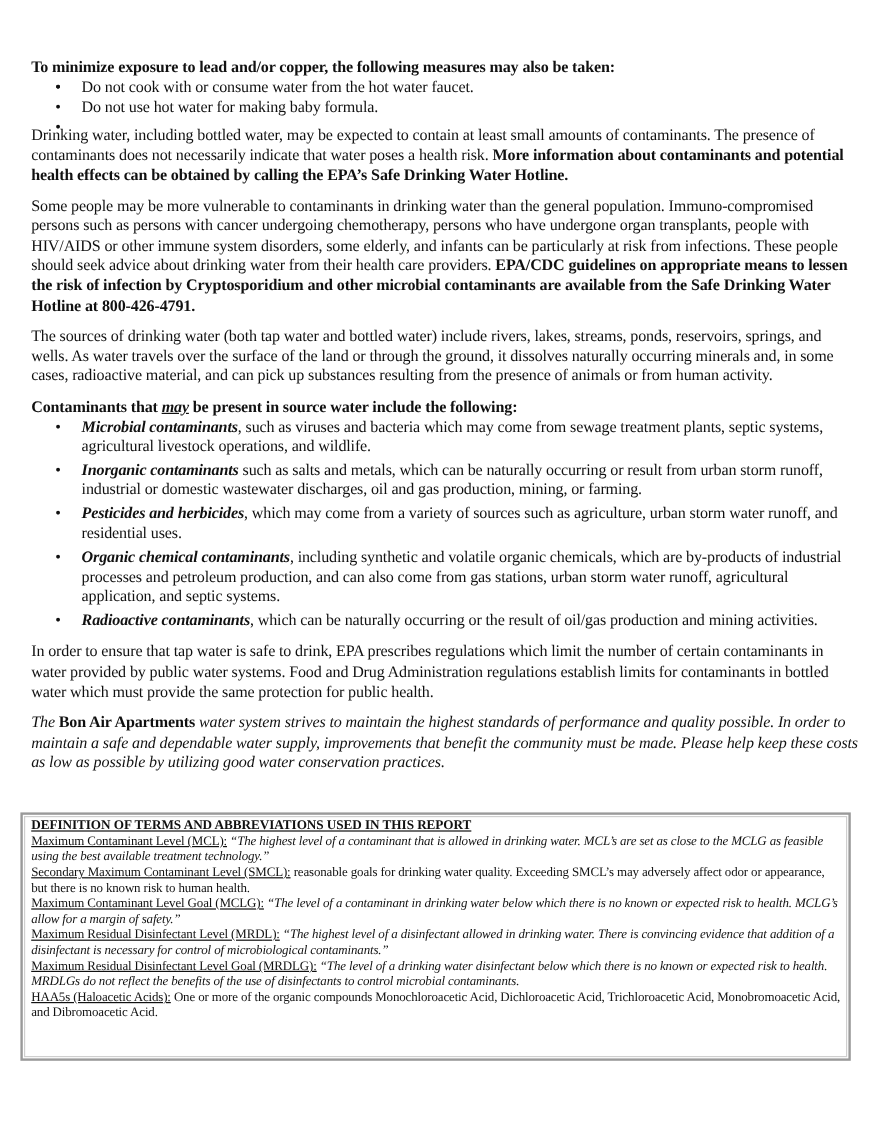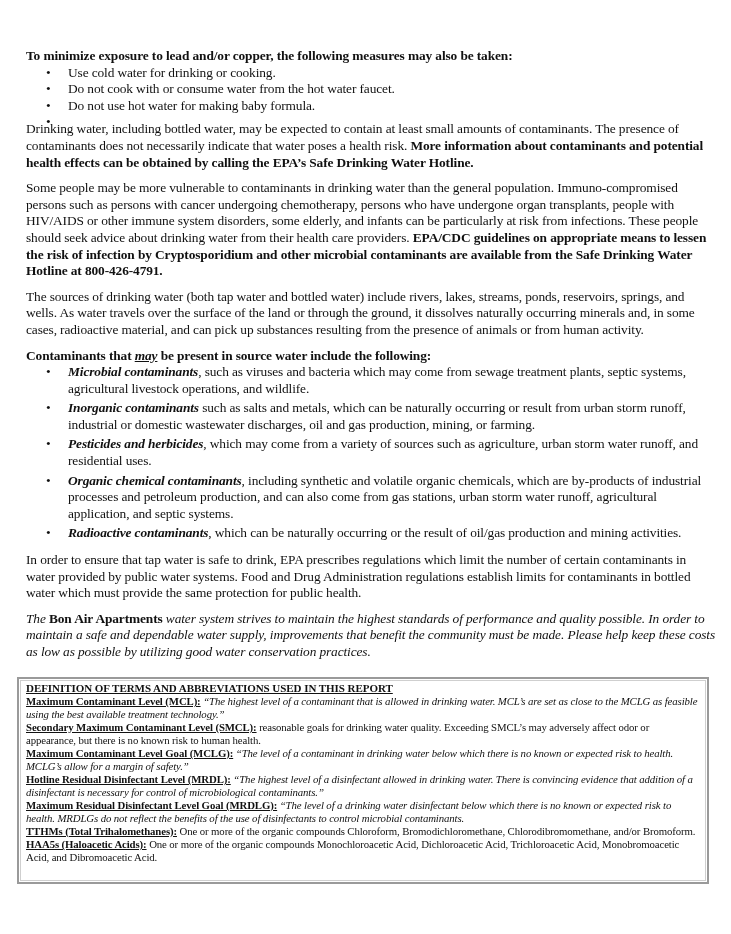--- a/index.html
+++ b/index.html
@@ -22,30 +22,30 @@
     .u { text-decoration: underline; }
     .contam li { margin-bottom: 3px; }
 
     .defbox {
       position: absolute; left: 17px; top: 677px; width: 692px;
       border: 2px solid #9a9a9a; outline: 1px solid #cfcfcf; outline-offset: -4px;
       padding: 3px 6px 5px 7px; box-sizing: border-box; height: 207px;
     }
     .defbox .title { font-weight: bold; font-size: 11px; line-height: 13px; text-decoration: underline; letter-spacing: -0.05px; }
     .defbox .def { font-size: 10.8px; line-height: 13px; letter-spacing: -0.12px; }
-    .defbox .term { font-weight: bold; text-decoration: underline; }
+    .defbox .term { font-weight: normal; text-decoration: underline; }
   </style>
 </head>
 <body>
 
 <div class="page">
 
   <p class="p heading">To minimize exposure to lead and/or copper, the following measures may also be taken:</p>
   <ul class="bullets">
-    <li><span class="dot">•</span><span>Use cold water for drinking or cooking.</span></li>
+    <li><span class="dot">•</span></li>
     <li><span class="dot">•</span><span>Do not cook with or consume water from the hot water faucet.</span></li>
     <li><span class="dot">•</span><span>Do not use hot water for making baby formula.</span></li>
     <li><span class="dot">•</span></li>
   </ul>
 
   <div class="gap1"></div>
   <p class="p"><span>Drinking water, including bottled water, may be expected to contain at least small amounts of contaminants. The presence of contaminants does not necessarily indicate that water poses a health risk. </span><span class="b">More information about contaminants and potential health effects can be obtained by calling the EPA’s Safe Drinking Water Hotline.</span></p>
 
   <div class="gap2"></div>
   <p class="p"><span>Some people may be more vulnerable to contaminants in drinking water than the general population. Immuno-compromised persons such as persons with cancer undergoing chemotherapy, persons who have undergone organ transplants, people with HIV/AIDS or other immune system disorders, some elderly, and infants can be particularly at risk from infections. These people should seek advice about drinking water from their health care providers. </span><span class="b">EPA/CDC guidelines on appropriate means to lessen the risk of infection by Cryptosporidium and other microbial contaminants are available from the Safe Drinking Water Hotline at 800-426-4791.</span></p>
@@ -68,17 +68,16 @@
 
   <div class="gap2"></div>
   <p class="p i"><span>The </span><span class="b" style="font-style:normal">Bon Air Apartments</span><span> water system strives to maintain the highest standards of performance and quality possible. In order to maintain a safe and dependable water supply, improvements that benefit the community must be made. Please help keep these costs as low as possible by utilizing good water conservation practices.</span></p>
 </div>
 
 <div class="defbox">
   <div class="title">DEFINITION OF TERMS AND ABBREVIATIONS USED IN THIS REPORT</div>
   <div class="def"><span class="term">Maximum Contaminant Level (MCL):</span><span class="i"> “The highest level of a contaminant that is allowed in drinking water. MCL’s are set as close to the MCLG as feasible using the best available treatment technology.”</span></div>
   <div class="def"><span class="term">Secondary Maximum Contaminant Level (SMCL):</span><span> reasonable goals for drinking water quality. Exceeding SMCL’s may adversely affect odor or appearance, but there is no known risk to human health.</span></div>
   <div class="def"><span class="term">Maximum Contaminant Level Goal (MCLG):</span><span class="i"> “The level of a contaminant in drinking water below which there is no known or expected risk to health. MCLG’s allow for a margin of safety.”</span></div>
-  <div class="def"><span class="term">Hotline Residual Disinfectant Level (MRDL):</span><span class="i"> “The highest level of a disinfectant allowed in drinking water. There is convincing evidence that addition of a disinfectant is necessary for control of microbiological contaminants.”</span></div>
+  <div class="def"><span class="term">Maximum Residual Disinfectant Level (MRDL):</span><span class="i"> “The highest level of a disinfectant allowed in drinking water. There is convincing evidence that addition of a disinfectant is necessary for control of microbiological contaminants.”</span></div>
   <div class="def"><span class="term">Maximum Residual Disinfectant Level Goal (MRDLG):</span><span class="i"> “The level of a drinking water disinfectant below which there is no known or expected risk to health. MRDLGs do not reflect the benefits of the use of disinfectants to control microbial contaminants.</span></div>
-  <div class="def"><span class="term">TTHMs (Total Trihalomethanes):</span><span> One or more of the organic compounds Chloroform, Bromodichloromethane, Chlorodibromomethane, and/or Bromoform.</span></div>
   <div class="def"><span class="term">HAA5s (Haloacetic Acids):</span><span> One or more of the organic compounds Monochloroacetic Acid, Dichloroacetic Acid, Trichloroacetic Acid, Monobromoacetic Acid, and Dibromoacetic Acid.</span></div>
 </div>
 
 </body></html>

